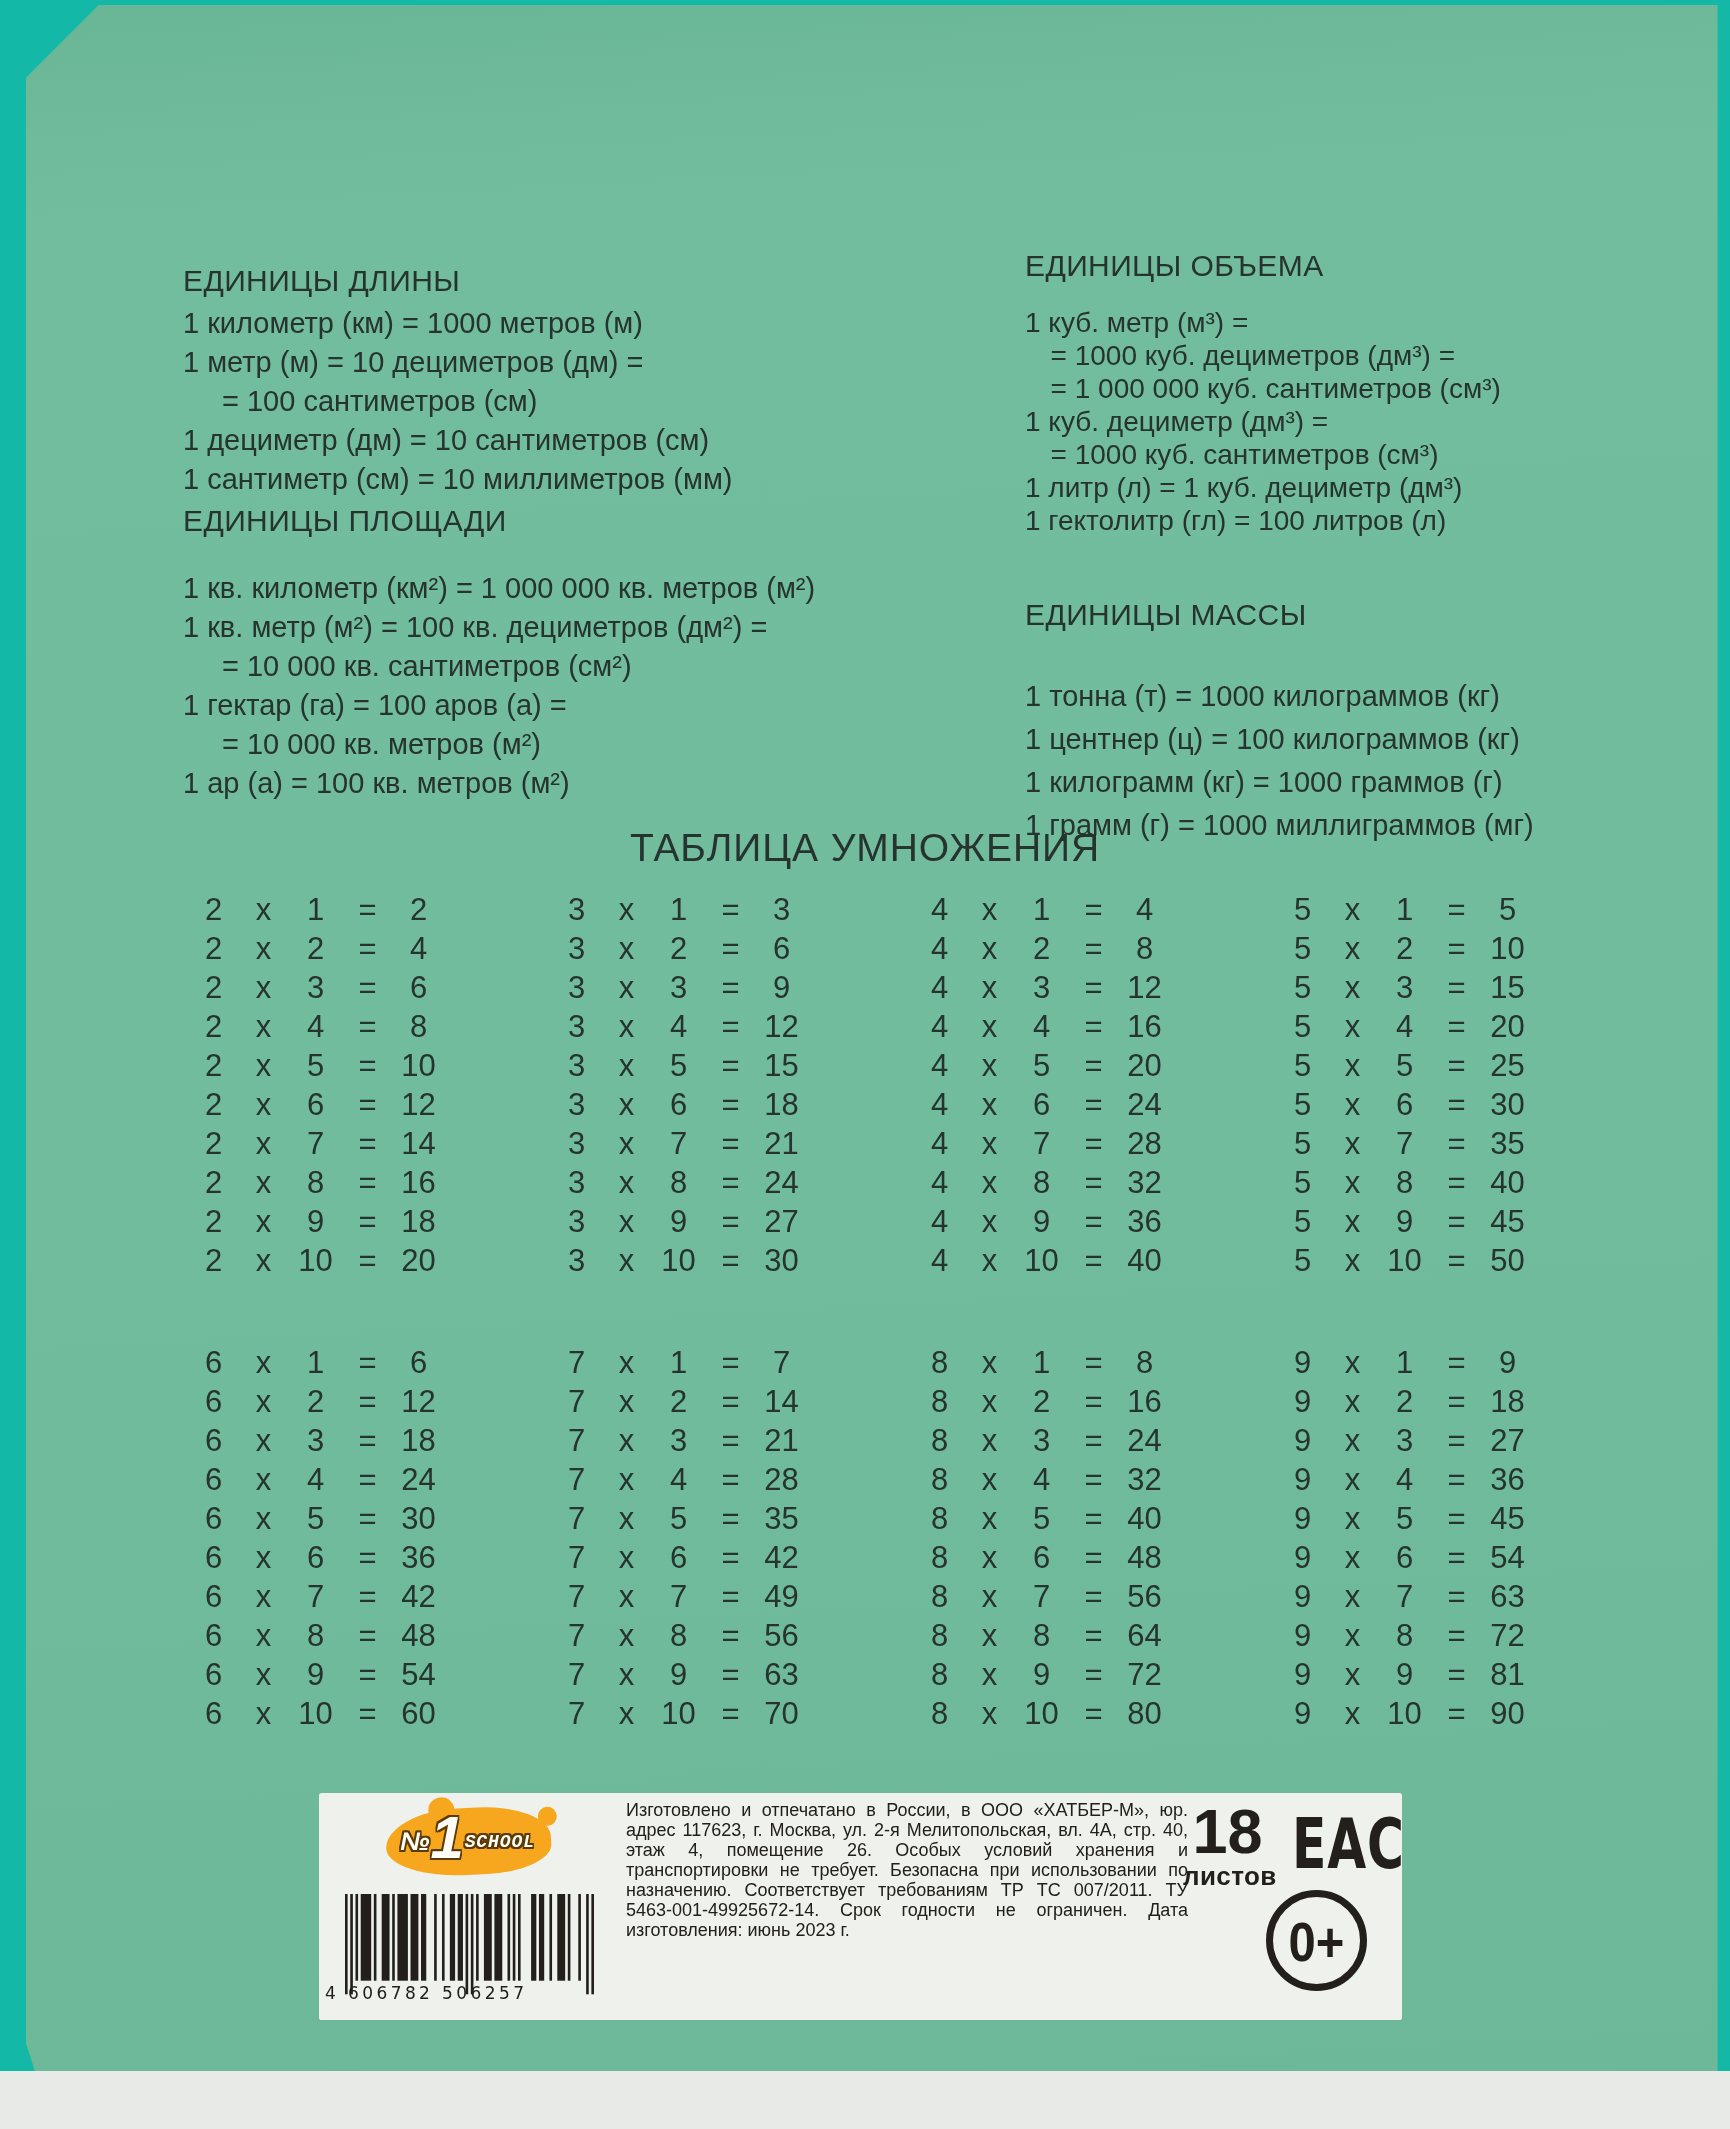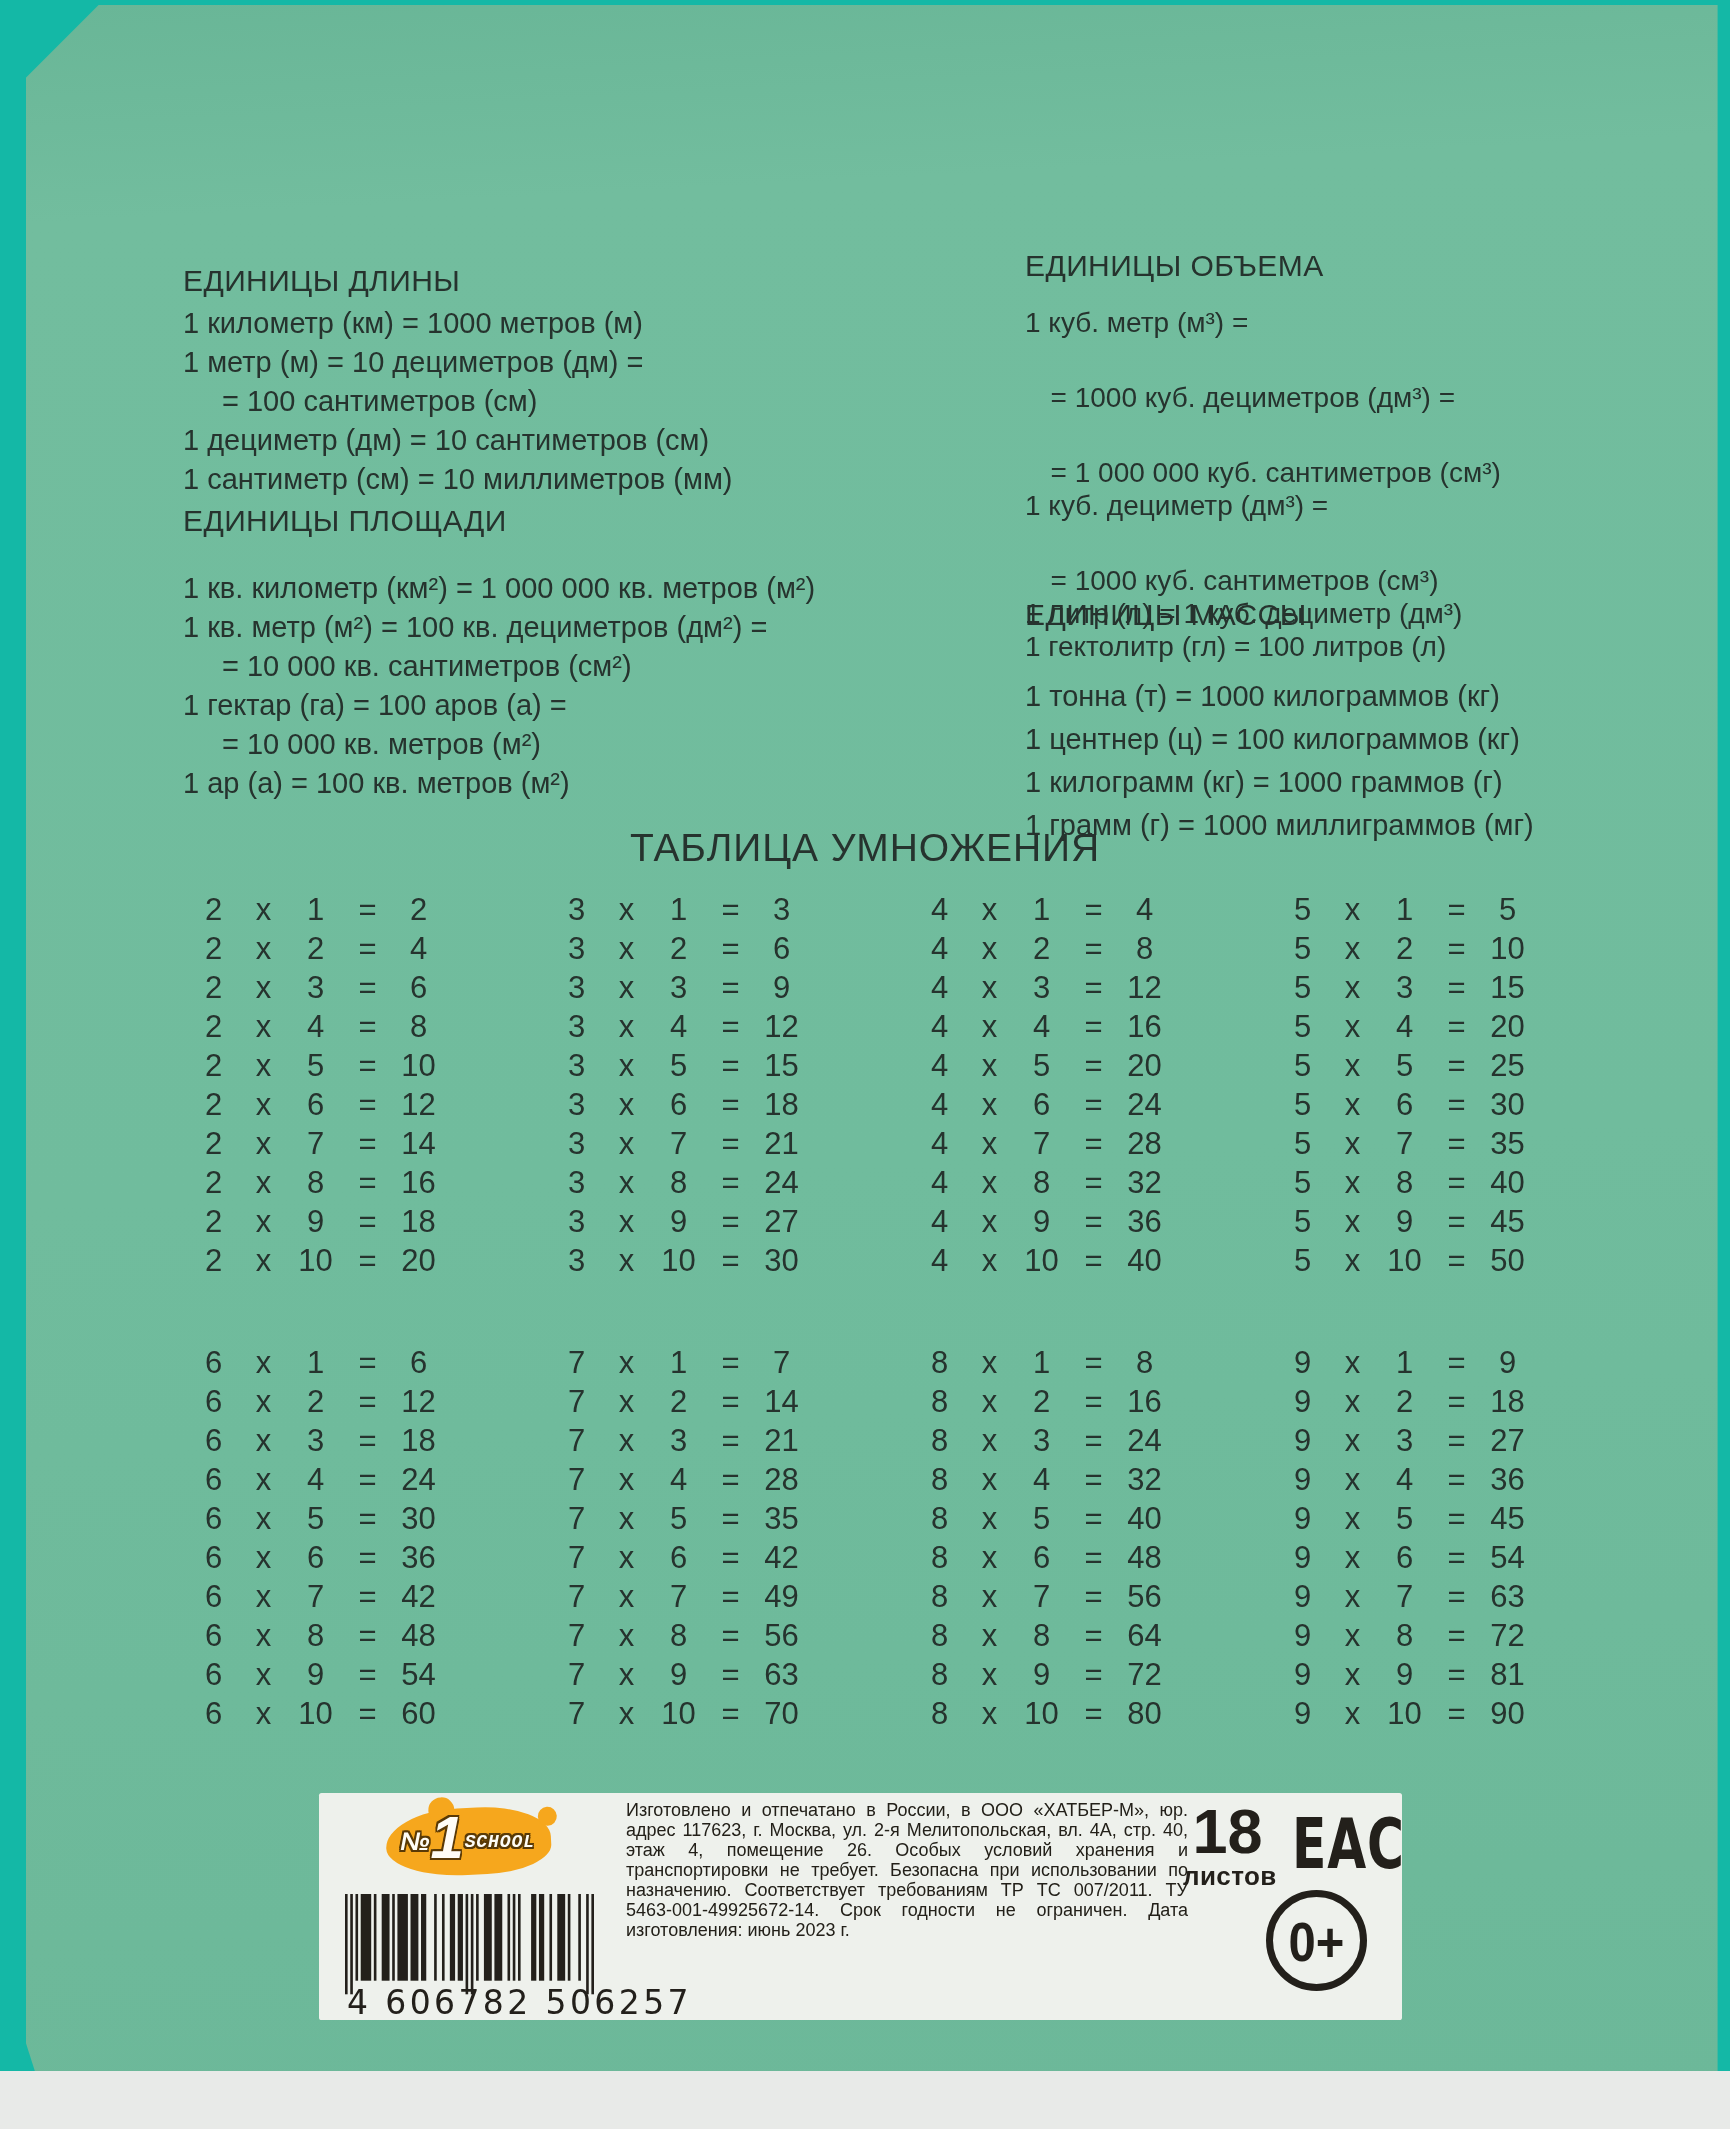--- a/index.html
+++ b/index.html
@@ -7,21 +7,21 @@
         font-family:"Liberation Sans","DejaVu Sans",sans-serif;}
   .cover{position:absolute;left:25.6px;top:5.1px;width:1692px;height:2097px;
          background:linear-gradient(177deg,#69b697 0%,#72bd9e 10%,#70bc9d 55%,#6cb899 100%);
          clip-path:polygon(73px 0,100% 0,100% 100%,78px 100%,36px calc(100% - 7.7px),11px calc(100% - 25.6px),0 calc(100% - 60px),0 73px);}
   .sec-title{position:absolute;font-size:30px;color:#26332e;letter-spacing:0.4px;z-index:2;}
   .sec-lines{position:absolute;font-size:29px;color:#26332e;z-index:2;}
   .u-line{height:39px;white-space:nowrap;}
   .sec-lines.tight .u-line{height:33px;font-size:28px;}
   .sec-lines.wide .u-line{height:43px;}
   .u-line.indent{padding-left:39px;}
-  .sec-lines.right-col .u-line.indent{padding-left:25.6px;margin-top:42px;}
+  .sec-lines.right-col .u-line.indent{padding-left:25.6px;}
   .mult-title{position:absolute;left:0;top:826px;width:1730px;text-align:center;
               font-size:39px;letter-spacing:0.9px;color:#26332e;z-index:2;}
   .mult-group{position:absolute;left:189px;width:1542px;height:392px;z-index:2;}
   .mult-block{position:absolute;top:0;display:grid;grid-template-columns:49px 51px 53px 51px 51px;}
   .mult-cell{height:39px;display:flex;align-items:center;justify-content:center;
              font-size:31px;color:#26332e;}
   .label{position:absolute;left:319px;top:1793px;width:1083px;height:227px;
          background:#eef1ec;border-radius:2.6px;z-index:3;color:#211e1a;}
   .logo{position:absolute;left:72px;top:5.1px;width:153px;height:87px;}
   .logo-blob{position:absolute;left:-5.1px;right:-6.8px;top:10.2px;bottom:10.2px;background:#f6a71d;
@@ -31,21 +31,21 @@
   .logo-blob::after{content:"";position:absolute;width:19px;height:19px;background:#f6a71d;
              border-radius:50%;right:-6.8px;top:3.4px;}
   .logo-text{position:absolute;inset:0;display:flex;align-items:center;justify-content:center;gap:0.9px;}
   .ol{color:#fffdf6;font-weight:bold;font-style:italic;
       text-shadow:1.7px 0 #5a3a06,-1.7px 0 #5a3a06,0 1.7px #5a3a06,0 -1.7px #5a3a06,
                   1.7px 1.7px #5a3a06,-1.7px -1.7px #5a3a06,1.7px -1.7px #5a3a06,-1.7px 1.7px #5a3a06;}
   .logo-no{font-size:25.6px;}
   .logo-one{font-size:60px;margin-top:-8.5px;}
   .logo-school{font-size:18px;letter-spacing:0.9px;font-family:Liberation Mono, monospace;}
   .barcode{position:absolute;left:25.6px;top:101px;width:249px;height:102px;}
-  .barcode-digits{position:absolute;left:28px;top:190px;width:273px;font-size:33px;
+  .barcode-digits{position:absolute;left:6px;top:190px;width:273px;font-size:17px;
                   letter-spacing:3.4px;font-family:"DejaVu Sans",sans-serif;color:#23201b;white-space:nowrap;}
   .label-text{position:absolute;left:307px;top:6.8px;width:562px;}
   .label-title div{font-size:22px;font-weight:bold;line-height:30px;color:#1d1b18;white-space:nowrap;}
   .label-desc{font-size:18px;line-height:20px;margin-top:0;color:#232019;text-align:justify;}
   .sheets{position:absolute;left:864px;top:12px;width:89px;text-align:center;}
   .sheets-num{font-size:63px;font-weight:bold;line-height:53px;color:#23201b;}
   .sheets-word{font-size:26px;font-weight:bold;margin-top:3.4px;letter-spacing:0.4px;color:#23201b;}
   .eac{position:absolute;left:973px;top:10.2px;width:85px;font-size:53px;font-weight:bold;
        color:#23201b;transform:scale(.95,1.32);transform-origin:top left;letter-spacing:0.9px;
        font-family:"DejaVu Sans",sans-serif;}

